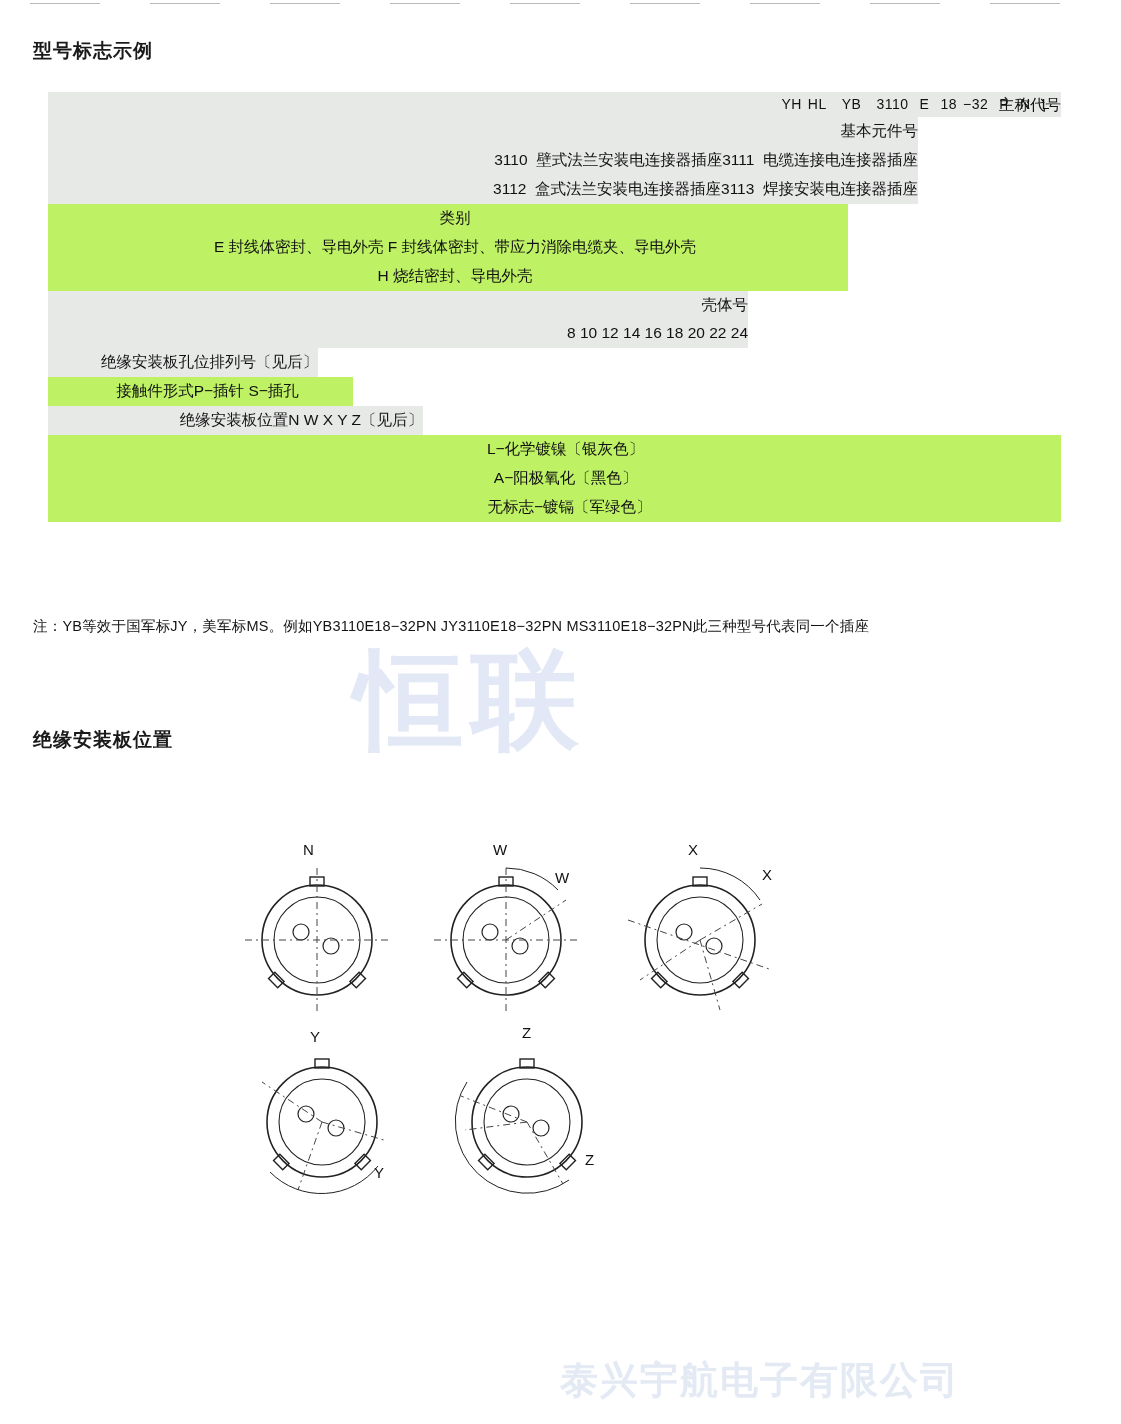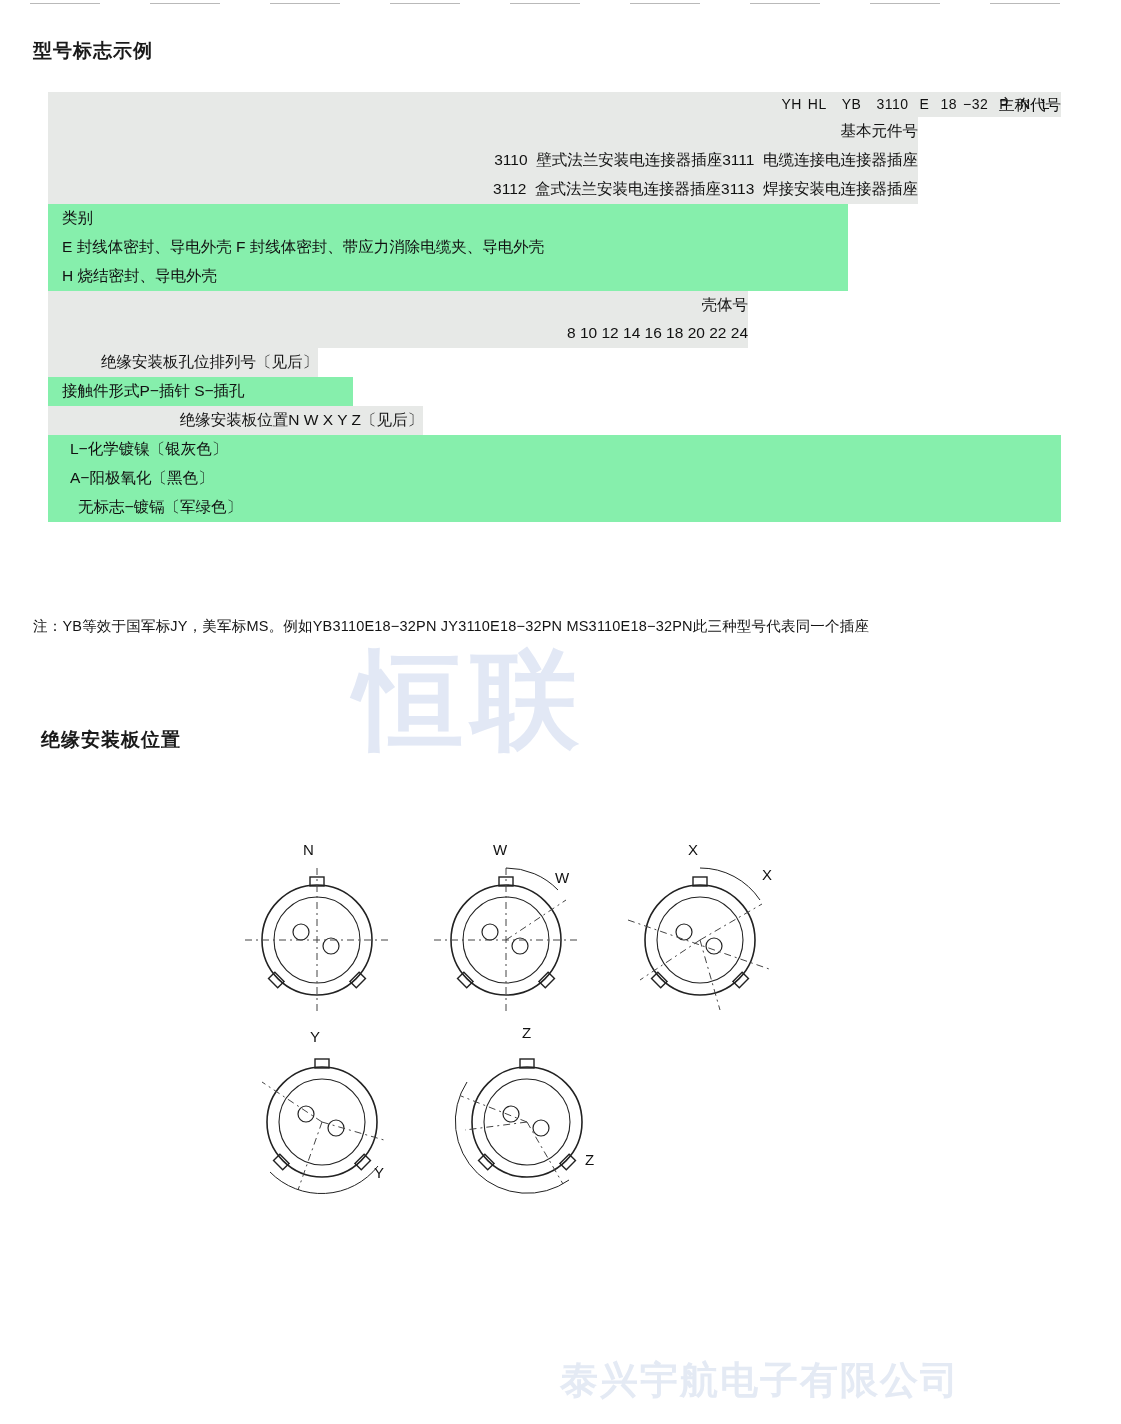--- a/index.html
+++ b/index.html
@@ -35,40 +35,40 @@
     background: #b9b9b9;
   }
   h2.section-title {
     position: absolute;
     font-size: 19px;
     font-weight: bold;
     margin: 0;
     letter-spacing: 1px;
   }
   #title-1 { left: 33px; top: 38px; }
-  #title-2 { left: 41px; top: 727px; }
+  #title-2 { left: 33px; top: 727px; }
 
   
   .desig {
     position: absolute;
     left: 48px;
     top: 92px;
     width: 1013px;
   }
   .row {
     position: relative;
     box-sizing: border-box;
     font-size: 15.5px;
     line-height: 1.35;
     padding: 4px 0 4px 14px;
     color: #111;
     white-space: nowrap;
   }
   .row.shade { background: #e7e9e7; text-align: right; }
-  .row.plain { background: #86efac; }
+  .row.plain { background: #bef264; text-align: center; }
   
   #row-main {
     height: 25px;
     padding-top: 3px;
   }
   .code-string {
     position: absolute;
     right: 0;
     top: 3px;
     font-size: 14px;

